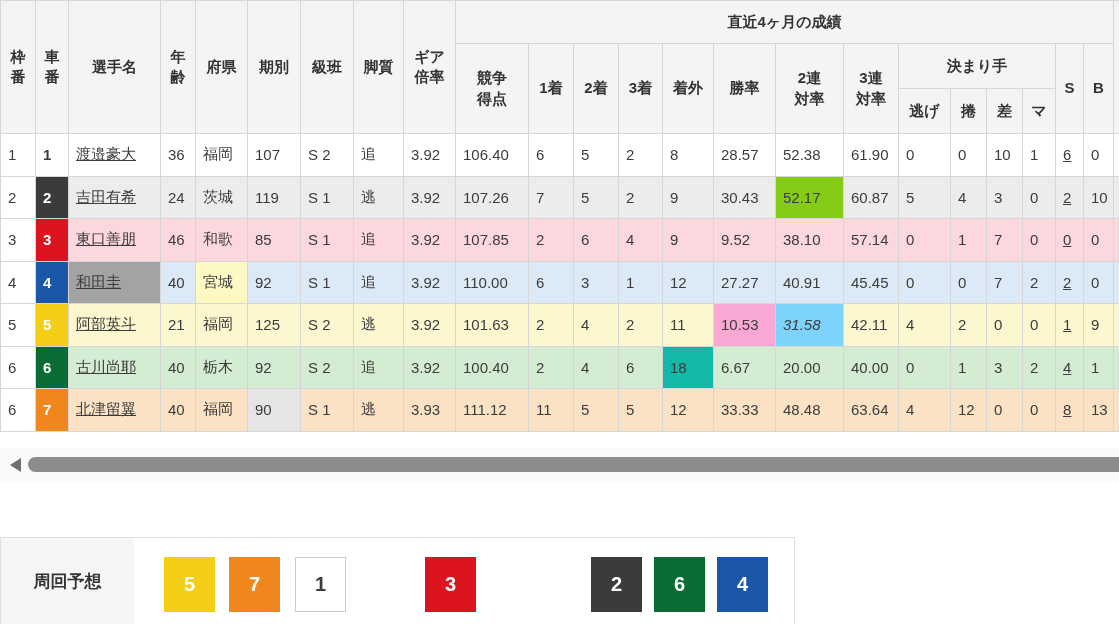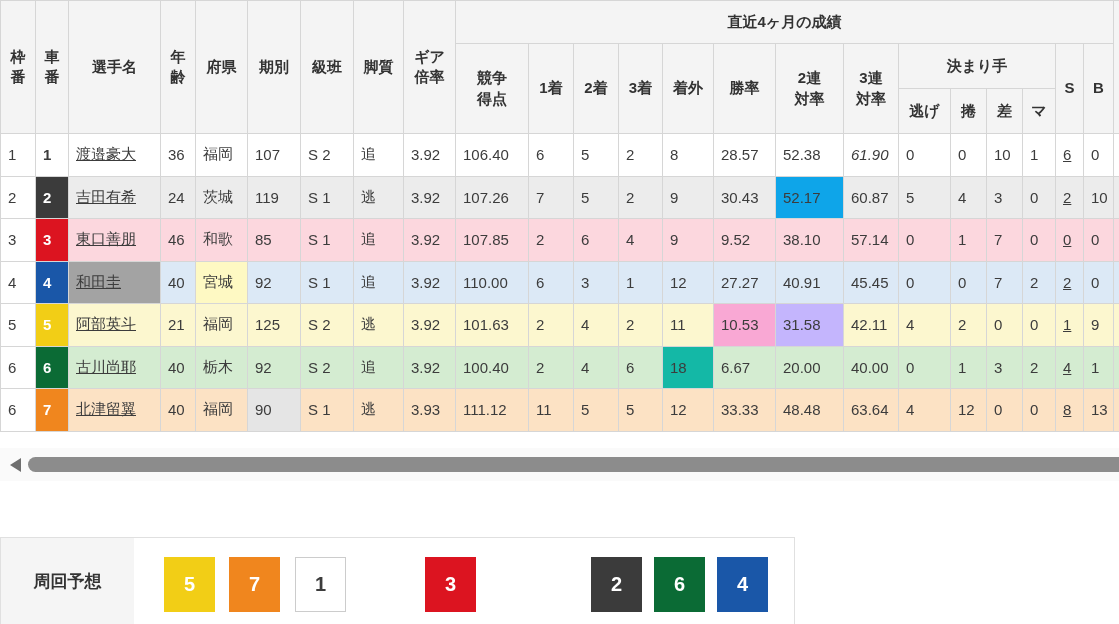--- a/index.html
+++ b/index.html
@@ -136,21 +136,21 @@
       <td class="c-center" style="background: rgb(255, 255, 255);">S 2</td>
       <td class="c-center" style="background: rgb(255, 255, 255);">追</td>
       <td class="c-center" style="background: rgb(255, 255, 255);">3.92</td>
       <td style="background: rgb(255, 255, 255);">106.40</td>
       <td style="background: rgb(255, 255, 255);">6</td>
       <td style="background: rgb(255, 255, 255);">5</td>
       <td style="background: rgb(255, 255, 255);">2</td>
       <td style="background: rgb(255, 255, 255);">8</td>
       <td style="background: rgb(255, 255, 255);">28.57</td>
       <td style="background: rgb(255, 255, 255);">52.38</td>
-      <td style="background: rgb(255, 255, 255); font-style: italic;">61.90</td>
+      <td style="background: rgb(255, 255, 255);">61.90</td>
       <td style="background: rgb(255, 255, 255);">0</td>
       <td style="background: rgb(255, 255, 255);">0</td>
       <td style="background: rgb(255, 255, 255);">10</td>
       <td style="background: rgb(255, 255, 255);">1</td>
       <td style="background: rgb(255, 255, 255);"><a class="cell-link">6</a></td>
       <td style="background: rgb(255, 255, 255);">0</td>
       <td style="background: rgb(255, 255, 255);"></td>
     </tr>
           <tr class="data-row">
       <td class="c-center" style="background: rgb(255, 255, 255);">2</td>
@@ -161,21 +161,21 @@
       <td class="c-center" style="background: rgb(236, 236, 236);">119</td>
       <td class="c-center" style="background: rgb(236, 236, 236);">S 1</td>
       <td class="c-center" style="background: rgb(236, 236, 236);">逃</td>
       <td class="c-center" style="background: rgb(236, 236, 236);">3.92</td>
       <td style="background: rgb(236, 236, 236);">107.26</td>
       <td style="background: rgb(236, 236, 236);">7</td>
       <td style="background: rgb(236, 236, 236);">5</td>
       <td style="background: rgb(236, 236, 236);">2</td>
       <td style="background: rgb(236, 236, 236);">9</td>
       <td style="background: rgb(236, 236, 236);">30.43</td>
-      <td style="background: #0ea5e9;">52.17</td>
+      <td style="background: #84cc16;">52.17</td>
       <td style="background: rgb(236, 236, 236);">60.87</td>
       <td style="background: rgb(236, 236, 236);">5</td>
       <td style="background: rgb(236, 236, 236);">4</td>
       <td style="background: rgb(236, 236, 236);">3</td>
       <td style="background: rgb(236, 236, 236);">0</td>
       <td style="background: rgb(236, 236, 236);"><a class="cell-link">2</a></td>
       <td style="background: rgb(236, 236, 236);">10</td>
       <td style="background: rgb(236, 236, 236);"></td>
     </tr>
           <tr class="data-row">
@@ -239,21 +239,21 @@
       <td class="c-center" style="background: rgb(252, 247, 207);">125</td>
       <td class="c-center" style="background: rgb(252, 247, 207);">S 2</td>
       <td class="c-center" style="background: rgb(252, 247, 207);">逃</td>
       <td class="c-center" style="background: rgb(252, 247, 207);">3.92</td>
       <td style="background: rgb(252, 247, 207);">101.63</td>
       <td style="background: rgb(252, 247, 207);">2</td>
       <td style="background: rgb(252, 247, 207);">4</td>
       <td style="background: rgb(252, 247, 207);">2</td>
       <td style="background: rgb(252, 247, 207);">11</td>
       <td style="background: #f9a8d4;">10.53</td>
-      <td style="background: #c4b5fd;">31.58</td>
+      <td style="background: #7dd3fc; font-style: italic;">31.58</td>
       <td style="background: rgb(252, 247, 207);">42.11</td>
       <td style="background: rgb(252, 247, 207);">4</td>
       <td style="background: rgb(252, 247, 207);">2</td>
       <td style="background: rgb(252, 247, 207);">0</td>
       <td style="background: rgb(252, 247, 207);">0</td>
       <td style="background: rgb(252, 247, 207);"><a class="cell-link">1</a></td>
       <td style="background: rgb(252, 247, 207);">9</td>
       <td style="background: rgb(252, 247, 207);"></td>
     </tr>
           <tr class="data-row">

